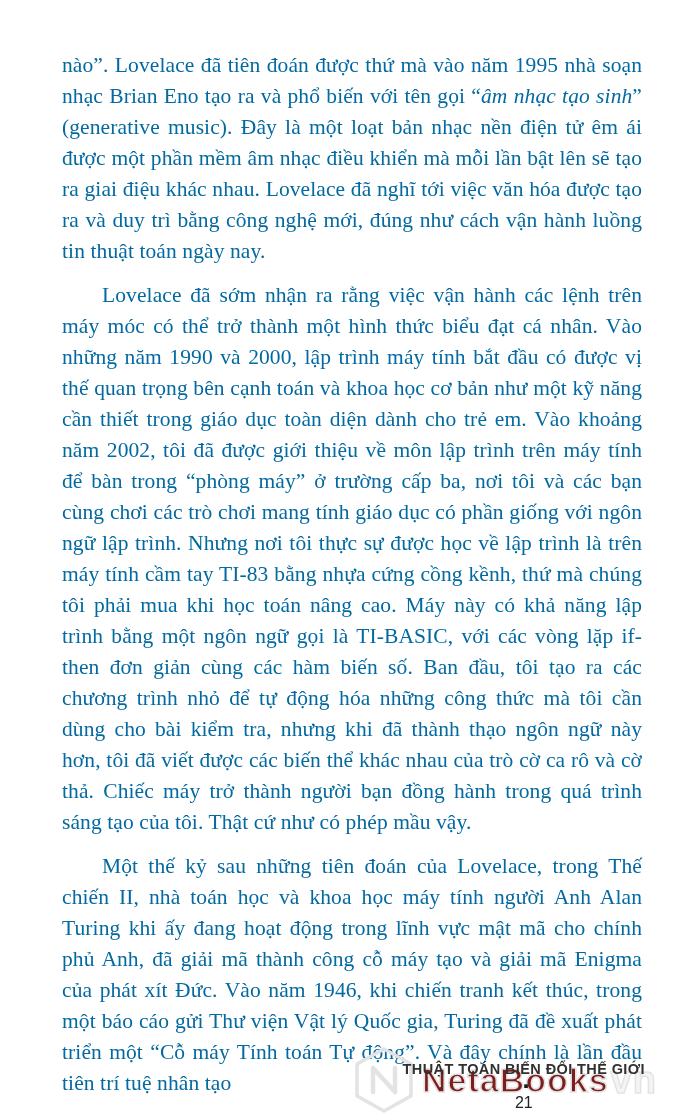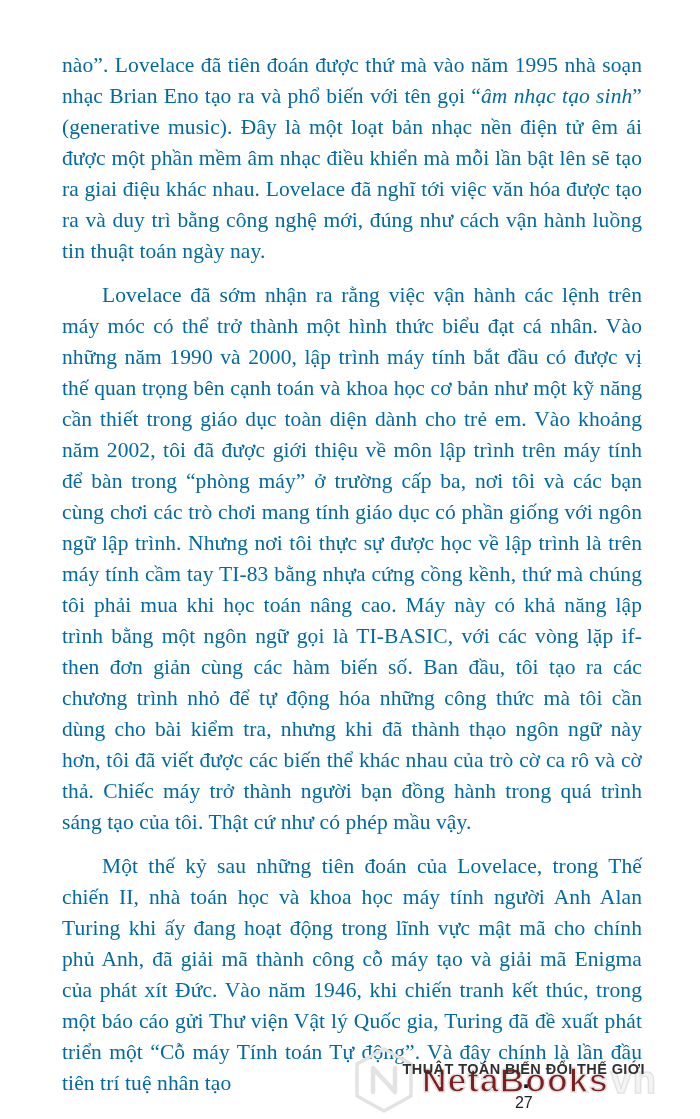--- a/index.html
+++ b/index.html
@@ -116,16 +116,16 @@
       <polygon points="32,3 59,18 59,50 32,65 5,50 5,18" fill="none" stroke="#e3e3e3" stroke-width="3.5" stroke-linejoin="round"></polygon>
       <path d="M21 46 L21 22 L43 46 L43 22" fill="none" stroke="#e3e3e3" stroke-width="4.5" stroke-linecap="round" stroke-linejoin="round"></path>
     </svg>
     <span class="watermark-text">NetaBooks</span>
     <span class="watermark-suffix">vn</span>
   </div>
 
   <div class="footer">
     <span class="running-title">THUẬT TOÁN BIẾN ĐỔI THẾ GIỚI</span>
     <span class="footer-square">▪</span>
-    <span class="page-number">27</span>
+    <span class="page-number">21</span>
   </div>
 
 </div>
 
 </body></html>

